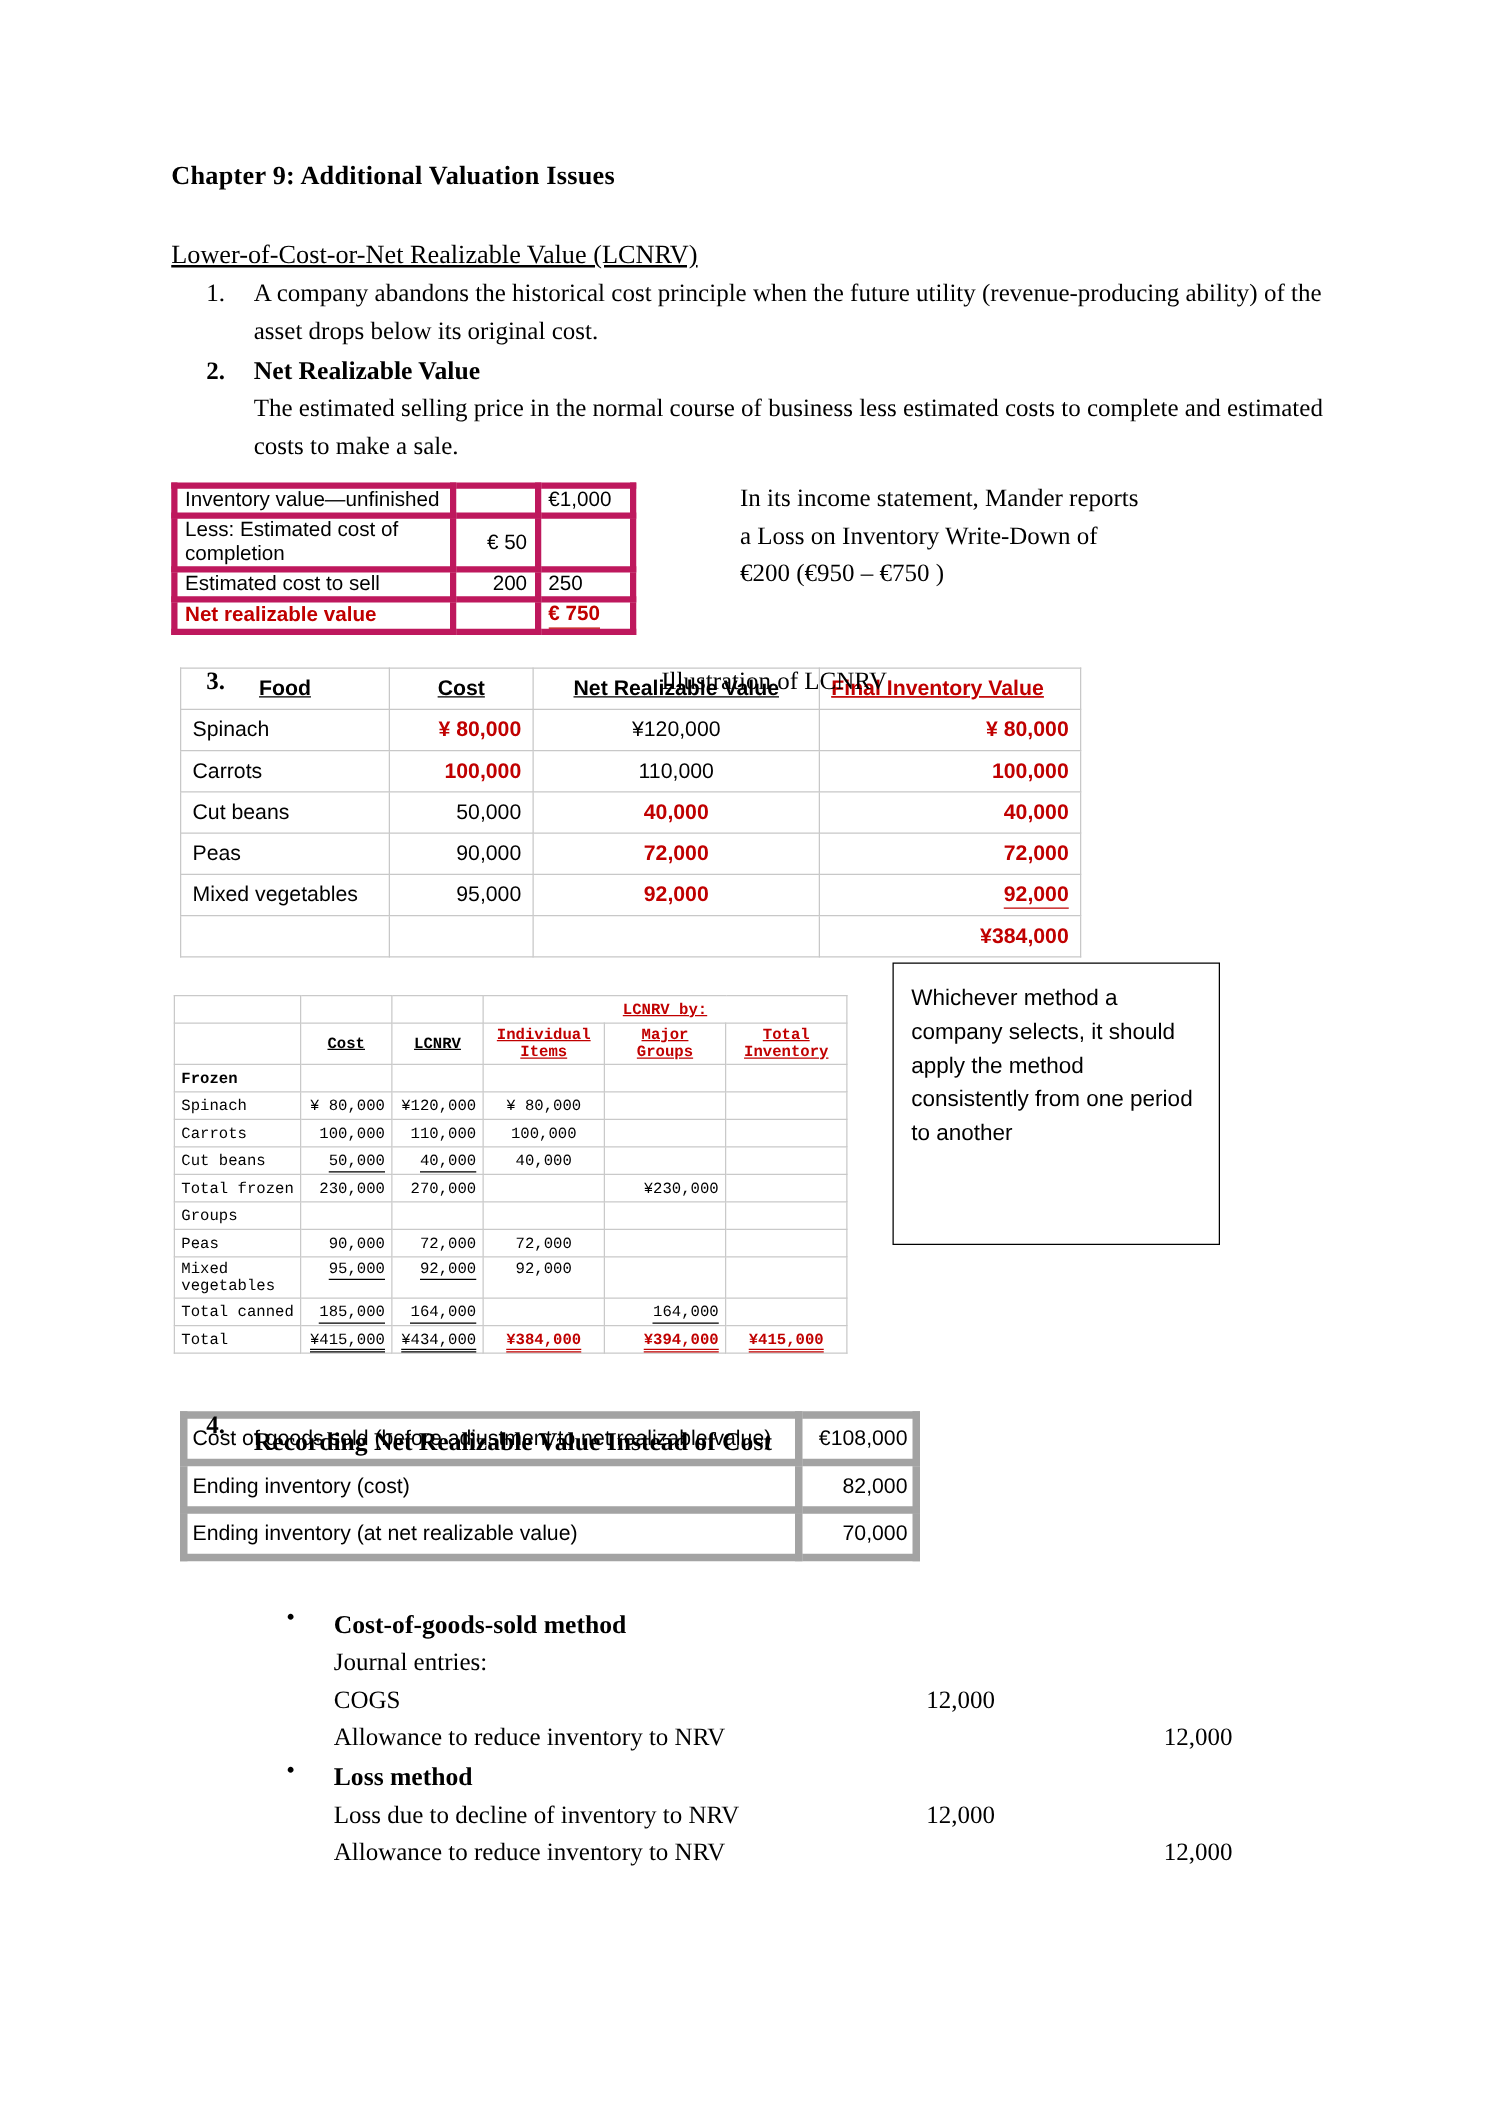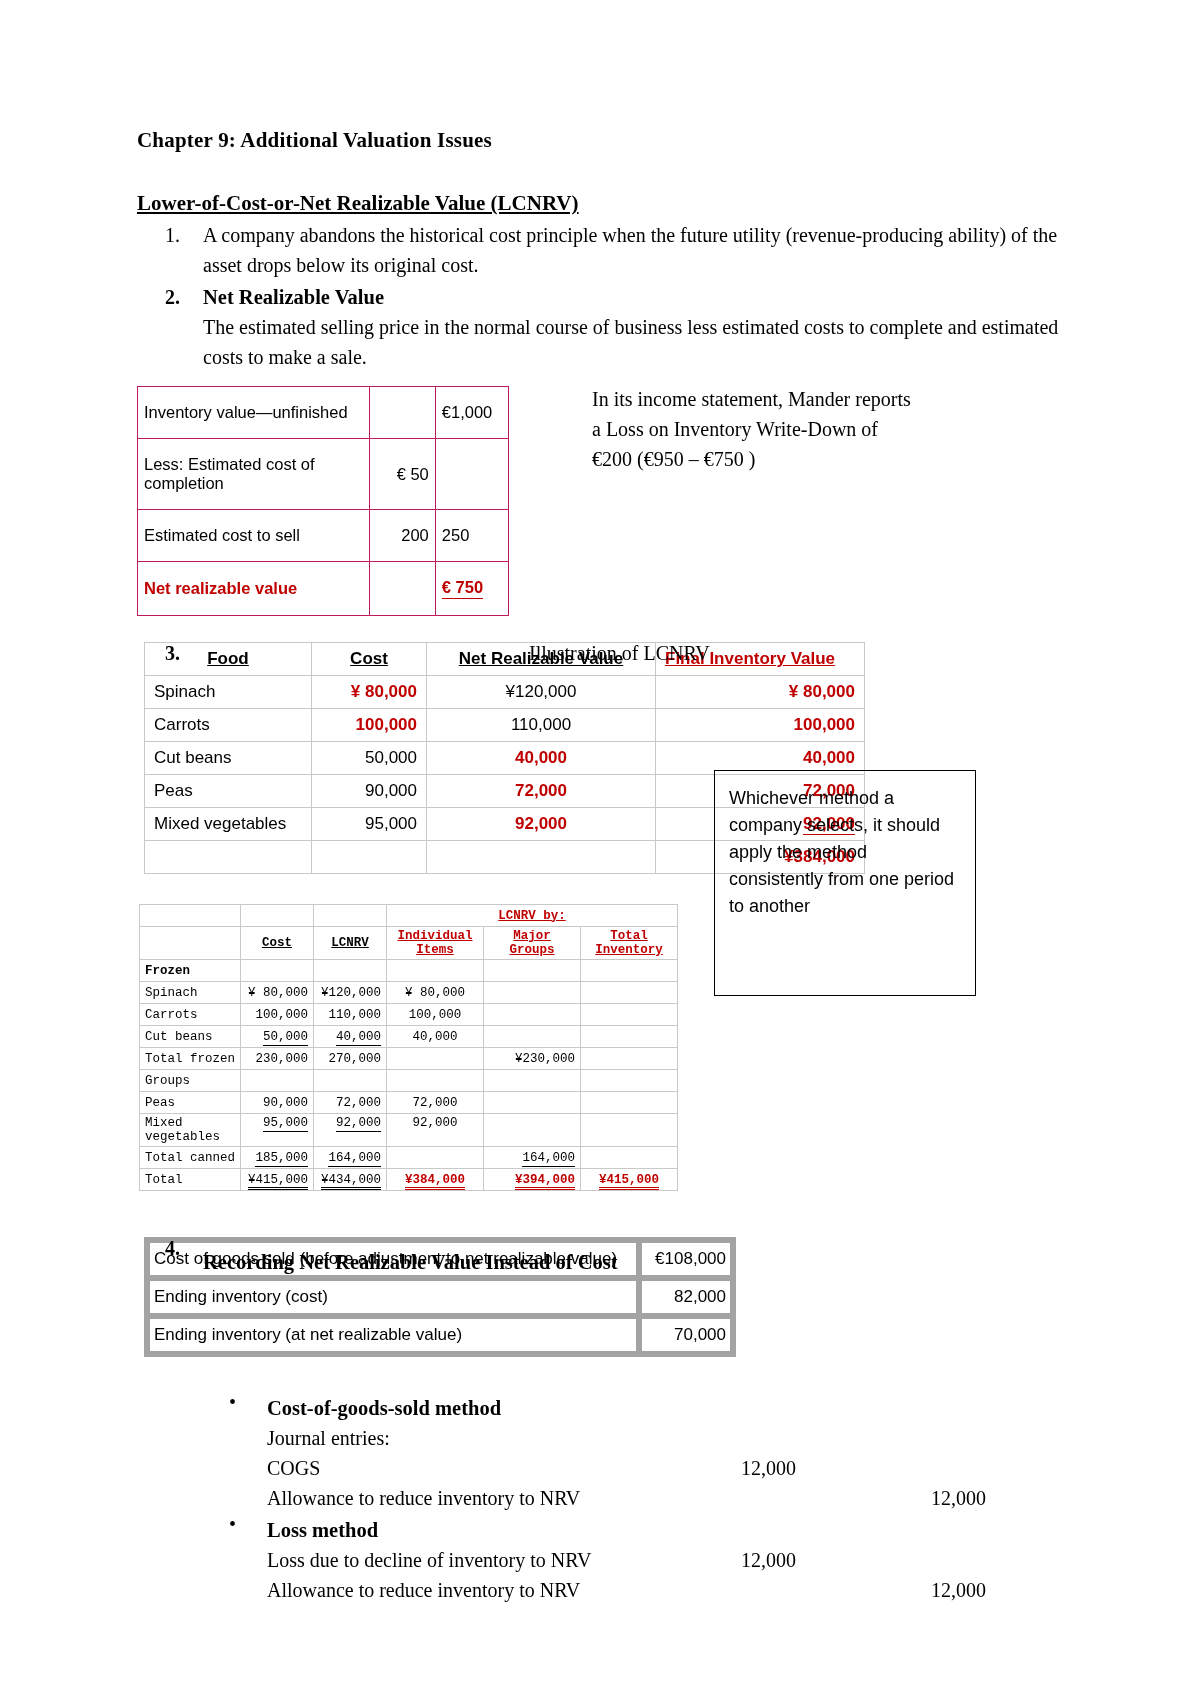--- a/index.html
+++ b/index.html
@@ -12,36 +12,36 @@
     overflow:hidden;
   }
   .page{position:relative;width:1200px;height:1698px;padding:0;}
   .content{position:absolute;left:137px;top:128px;width:940px;}
 
   h1.chapter{
     font-family:"Liberation Serif", serif;
     font-size:21px;font-weight:bold;margin:0 0 38px 0;letter-spacing:.2px;
   }
   .section-head{
-    font-size:21px;font-weight:bold;text-decoration:underline;margin:0 0 4px 0;
+    font-size:21px;font-weight:normal;text-decoration:underline;margin:0 0 4px 0;
   }
   ol.list{margin:0;padding:0;list-style:none;}
   ol.list > li{position:relative;padding-left:66px;margin-bottom:2px;font-size:20px;line-height:30px;}
   ol.list > li .num{position:absolute;left:28px;top:0;font-size:20px;}
   ol.list > li .num.bold{font-weight:bold;}
   .li-bold{font-weight:bold;font-size:20.5px;}
   .li-text{display:block;}
 
   
   .nrv-wrap{position:relative;margin-top:14px;}
   table.nrv{
     border-collapse:collapse;font-family:"Liberation Sans", sans-serif;
     font-size:16.5px;width:372px;
   }
-  table.nrv td{border:1px solid #be185d;padding:16px 6px;height:19px;}
+  table.nrv td{border:5px solid #be185d;padding:0 6px;height:19px;}
   table.nrv td.lab{width:244px;}
   table.nrv td.c2{width:58px;text-align:right;}
   table.nrv td.c3{width:62px;text-align:left;}
   .red{color:#c00000;}
   .bold{font-weight:bold;}
   .uline-num{border-bottom:1.5px solid #c00000;display:inline-block;padding-bottom:1px;}
 
   .side-para{
     position:absolute;left:455px;top:-2px;width:330px;
     font-size:20px;line-height:30px;

